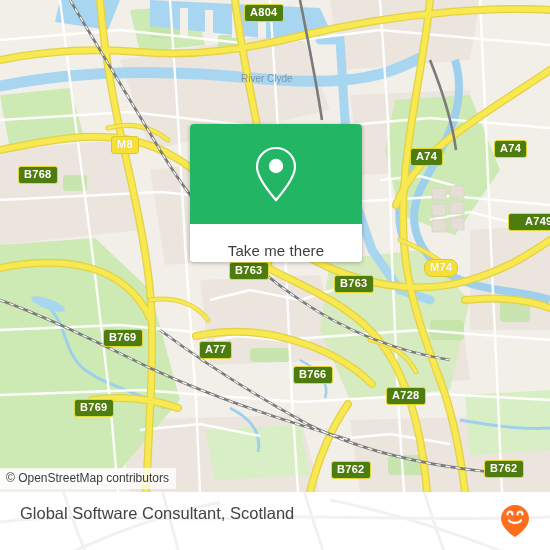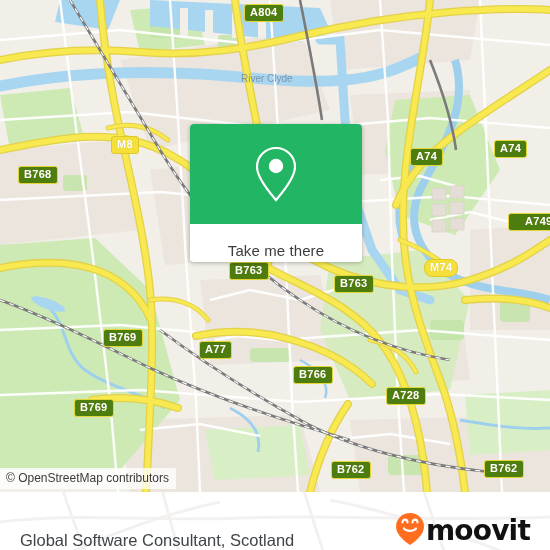--- a/index.html
+++ b/index.html
@@ -79,22 +79,22 @@
   }
 
   
   #footer{
     position:absolute;left:0;top:492px;width:550px;height:58px;
     background:#ffffff;overflow:hidden;
   }
   #footer-watermark{position:absolute;left:0;top:-470px;opacity:.30;}
   #footer-inner{
     position:relative;width:100%;height:100%;
-    display:flex;align-items:flex-end;justify-content:space-between;
-    padding:3px 20px 0 20px;box-sizing:border-box;
+    display:flex;align-items:flex-start;justify-content:space-between;
+    padding:12px 20px 0 20px;box-sizing:border-box;
   }
   #footer-title{color:#3f4448;font-size:16.5px;white-space:nowrap;}
   #moovit{display:flex;align-items:center;gap:1px;}
   #moovit-word{
     color:#111111;font-size:28px;font-weight:bold;letter-spacing:-.8px;
     line-height:28px;font-family:"DejaVu Sans", sans-serif;
   }
 </style>
 </head>
 <body>
@@ -315,17 +315,16 @@
       <div id="footer-title">Global Software Consultant, Scotland</div>
       <div id="moovit">
         <span>
           <svg width="30" height="34" viewBox="0 0 30 34" xmlns="http://www.w3.org/2000/svg">
             <path d="M15 1 C7.3 1 1 7.1 1 14.6 C1 23.3 11 30.5 15 33 C19 30.5 29 23.3 29 14.6 C29 7.1 22.7 1 15 1 Z" fill="#ff6d1f"></path>
             <path d="M7.5 10.5 C7.5 8.8 8.6 7.6 10 7.6 C11.4 7.6 12.5 8.8 12.5 10.5" fill="none" stroke="#ffffff" stroke-width="2.1" stroke-linecap="round"></path>
             <path d="M17.5 10.5 C17.5 8.8 18.6 7.6 20 7.6 C21.4 7.6 22.5 8.8 22.5 10.5" fill="none" stroke="#ffffff" stroke-width="2.1" stroke-linecap="round"></path>
             <path d="M9 16.5 C11 19.6, 19 19.6, 21 16.5" fill="none" stroke="#ffffff" stroke-width="2.2" stroke-linecap="round"></path>
           </svg>
         </span>
-        <span id="moovit-word">moovit</span>
       </div>
     </div>
   </div>
 </div>
 
 </body></html>

